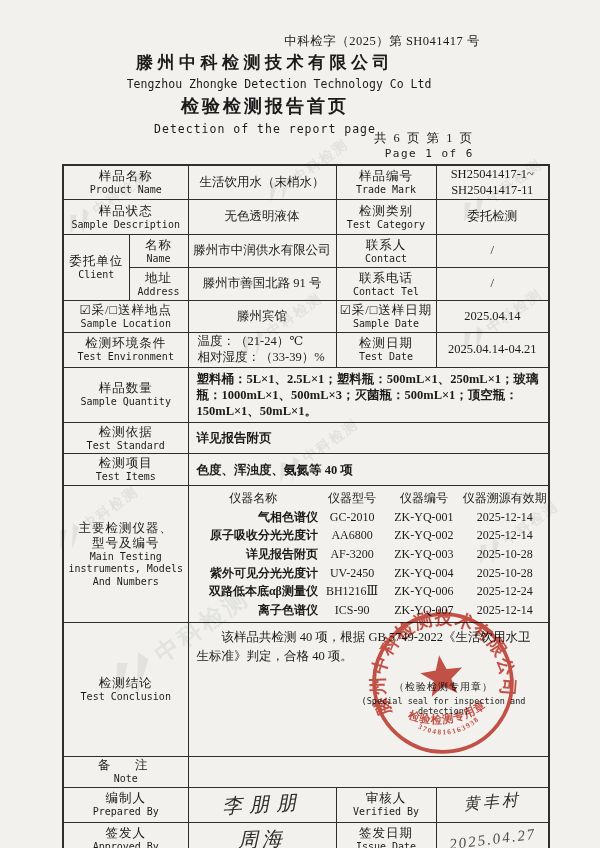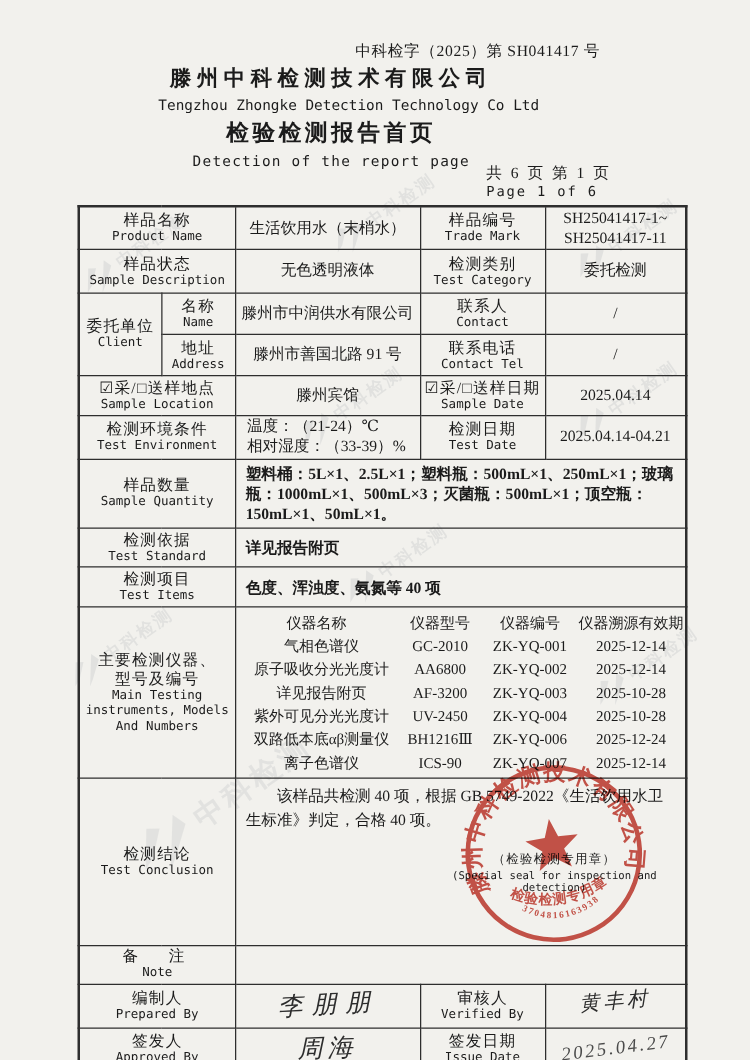--- a/index.html
+++ b/index.html
@@ -11,21 +11,21 @@
   }
   .en{ font-family:"DejaVu Sans Mono","Liberation Mono",monospace; }
 
   
   .report-no{ position:absolute; top:33px; right:120px; font-size:12.5px; letter-spacing:.5px; z-index:3;}
   .titles{ position:absolute; top:51px; left:0; width:530px; text-align:center; z-index:3;}
   .company-cn{ font-size:17px; font-weight:bold; letter-spacing:4.5px; }
   .company-en{ font-size:11.5px; margin-top:3px;margin-left:28px; }
   .title-cn{ font-size:18px; font-weight:bold; letter-spacing:3px; margin-top:3px; }
   .title-en{ font-size:11.5px; margin-top:4px; letter-spacing:1px; }
-  .page-info{ position:absolute; top:130px; left:389px; width:110px; text-align:left; z-index:3;}
+  .page-info{ position:absolute; top:130px; left:364px; width:110px; text-align:right; z-index:3;}
   .page-info .cn{ font-size:12.5px; letter-spacing:2px;}
   .page-info .en{ font-size:11px; letter-spacing:1.5px; margin-top:0;}
 
   
   .wm-layer{ position:absolute; inset:0; z-index:1; pointer-events:none;}
   .wm{ position:absolute; display:flex; align-items:center; gap:4px;
        transform:rotate(-35deg); opacity:.16; color:#8e959c;}
   .wm svg{ fill:#8e959c; }
   .wm-txt{ font-size:14px; letter-spacing:2px; font-weight:bold;}
   .wm.big{ transform:rotate(-35deg) scale(1.7); opacity:.15;}
@@ -40,21 +40,21 @@
   .lbl{ text-align:center; }
   .lbl .cn{ font-size:12.5px; letter-spacing:1px; line-height:1.2;}
   .lbl .en{ font-size:10px; line-height:1.25;}
   .val{ text-align:center; font-size:12.5px; line-height:1.25;}
   .val.left{ text-align:left; padding-left:9px; padding-right:6px;}
   .val.para{ text-align:left; padding:3px 8px; line-height:1.3;font-weight:bold;}
 
   
   .inst{ display:grid; grid-template-columns:36% 19% 21% 24%; font-size:12px; line-height:16.6px; padding:1px 0;}
   .inst .c{ text-align:center; }
-  .inst .name{ text-align:center; padding-left:8px;}
+  .inst .name{ text-align:right; padding-left:8px;font-weight:bold;}
   .inst .hdr{ text-align:center; }
 
   
   .concl-cell{ position:relative; vertical-align:top !important; padding:5px 8px !important;}
   .concl-text{ font-size:12.5px; line-height:1.5; text-indent:2em; text-align:left;}
   .seal-note{ position:absolute; top:57px; left:150px; width:210px; text-align:center;}
   .seal-note .cn{ font-size:10px; letter-spacing:1px;}
   .seal-note .en{ font-size:8.5px; margin-top:2px;}
 
   

